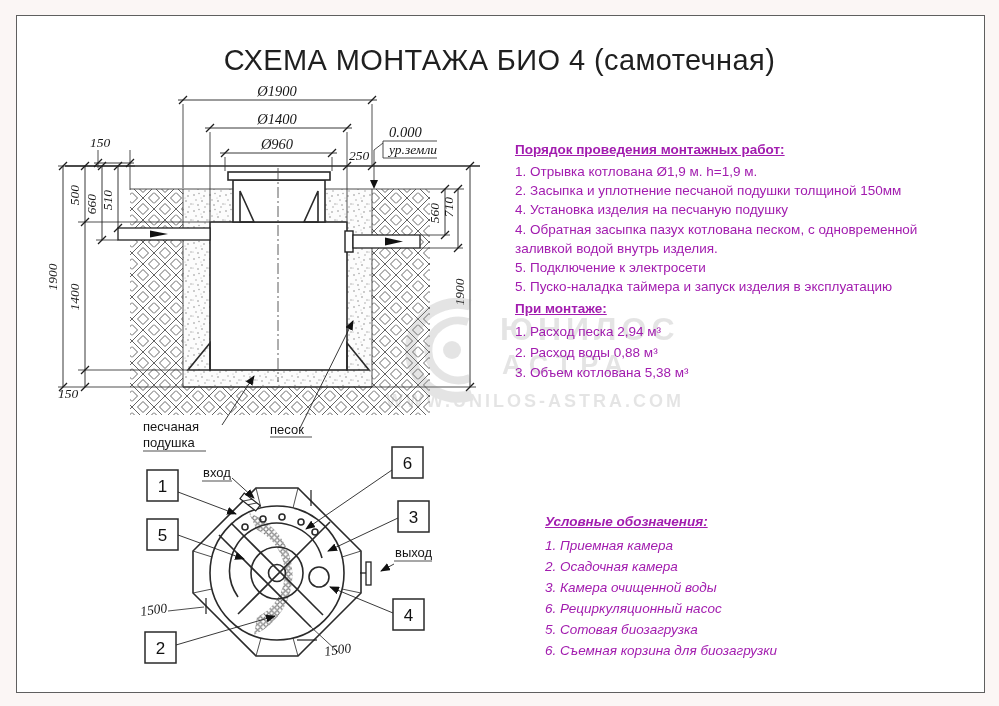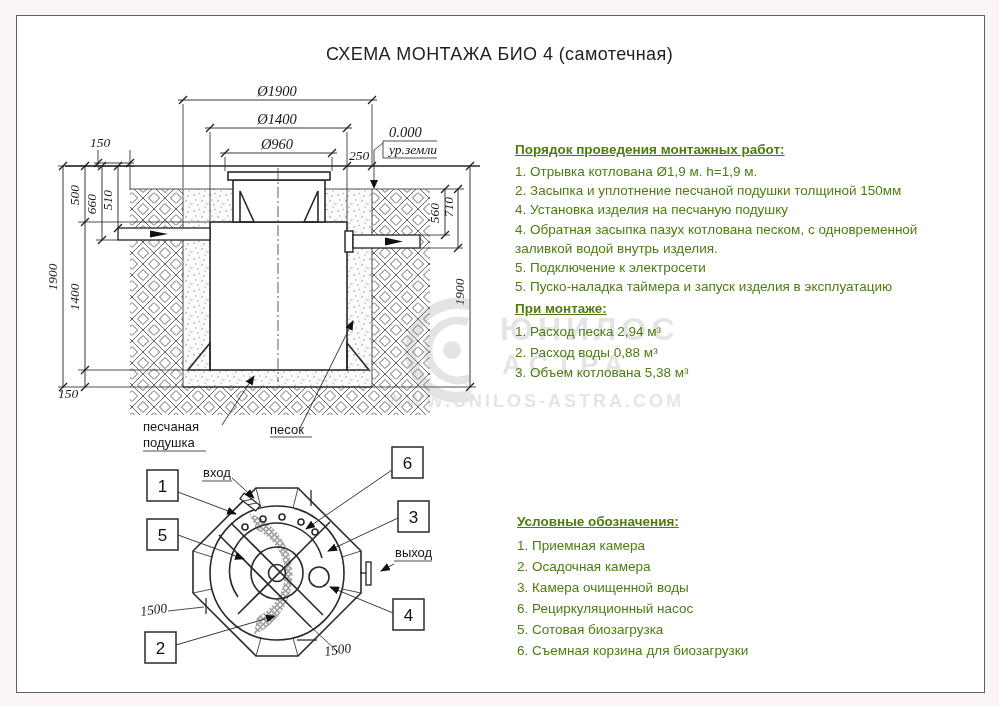--- a/index.html
+++ b/index.html
@@ -8,28 +8,28 @@
     background:#fbf6f5;
     font-family:"Liberation Sans", sans-serif;
     color:#1c1c1c;
   }
   .sheet{
     position:absolute;left:16px;top:15px;width:967px;height:676px;
     background:#ffffff;border:1.5px solid #5f5f5f;
   }
   .title{
     position:absolute;left:0;right:0;top:44px;text-align:center;
-    font-size:18px;letter-spacing:.4px;color:#1f1f1f;
+    font-size:29px;letter-spacing:.4px;color:#1f1f1f;
   }
-  .tblock{position:absolute;font-size:13.5px;line-height:1.42;color:#4d7c0f;}
+  .tblock{position:absolute;font-size:13.5px;line-height:1.42;color:#a21caf;}
   .tblock .hd{font-weight:bold;text-decoration:underline;margin-bottom:3px;}
   .tblock .row{white-space:normal;}
   #proc{left:515px;top:140px;width:452px;}
   #mont{left:515px;top:299px;width:400px;line-height:1.5;}
-  #leg{left:517px;top:512px;width:420px;line-height:1.55;}
+  #leg{left:545px;top:512px;width:420px;line-height:1.55;font-style:italic;}
   svg.drawing{position:absolute;left:0;top:0;width:999px;height:706px;}
   .ln{stroke:#2a2a2a;stroke-width:1.6;fill:none;}
   .lnw{stroke:#2a2a2a;stroke-width:1.6;fill:#ffffff;}
   .thin{stroke:#2f2f2f;stroke-width:.85;fill:none;}
   .dimln{stroke:#222;stroke-width:.9;fill:none;}
   .tk{stroke:#1d1d1d;stroke-width:1.2;}
   .dim{font:italic 13.5px "Liberation Serif", serif;fill:#171717;}
   .dimlg{font:italic 14.5px "Liberation Serif", serif;fill:#171717;}
   .lbl{font:13px "Liberation Sans", sans-serif;fill:#161616;}
   .arrfill{fill:#111;stroke:none;}

